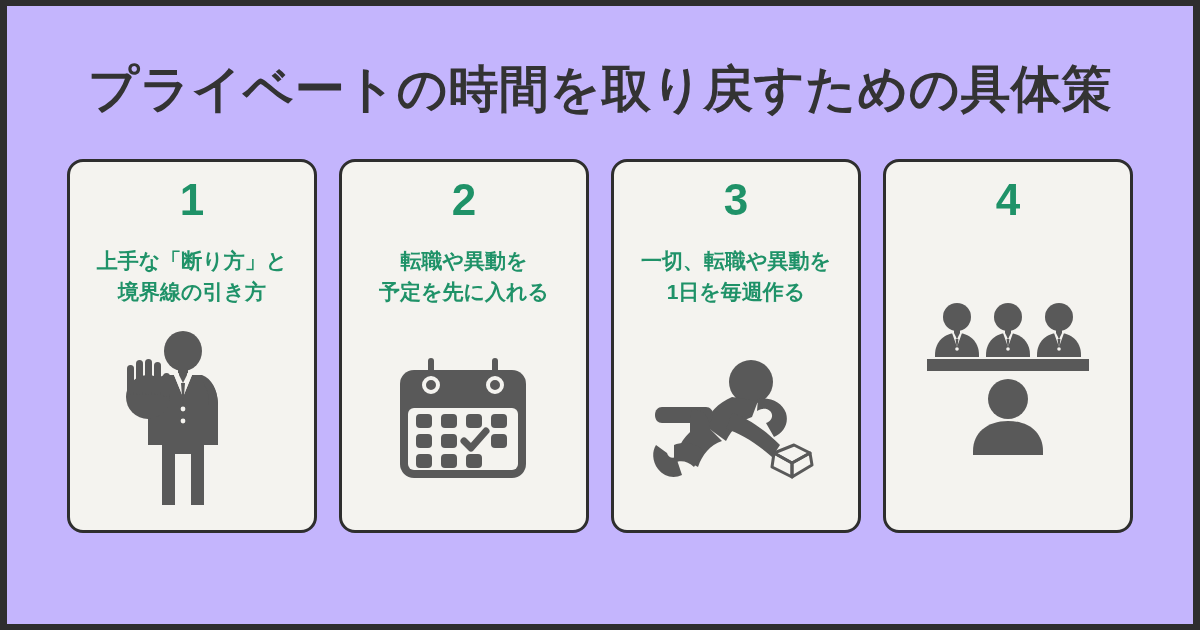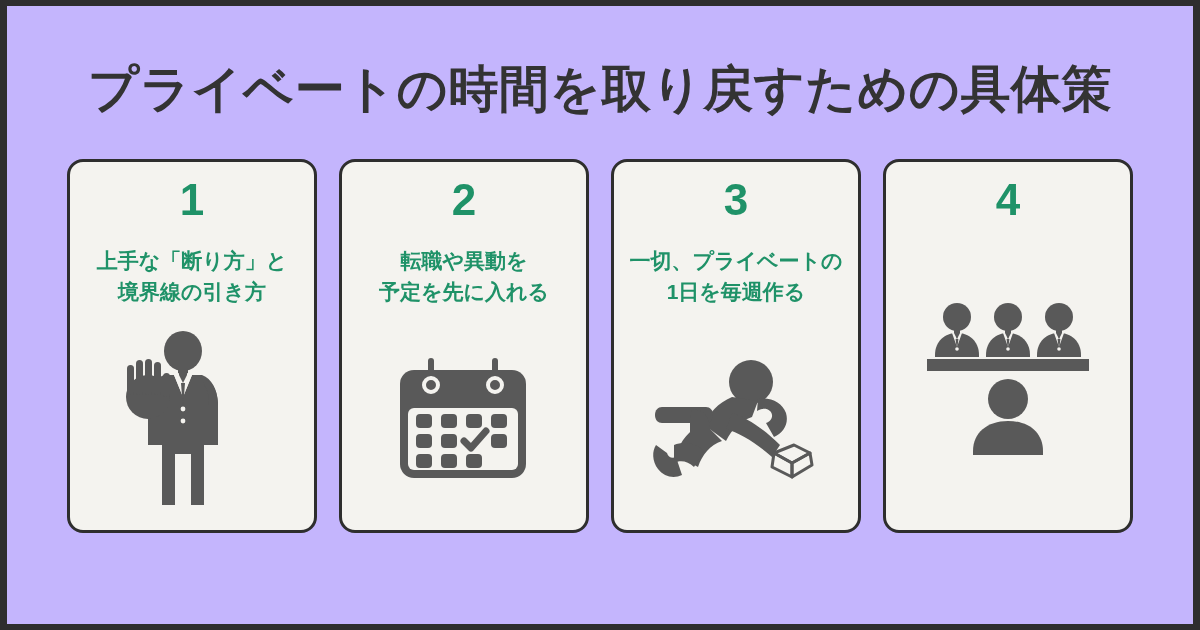--- a/index.html
+++ b/index.html
@@ -155,21 +155,21 @@
 
           <rect x="22" y="100" width="16" height="14" rx="4"></rect>
           <rect x="47" y="100" width="16" height="14" rx="4"></rect>
           <rect x="72" y="100" width="16" height="14" rx="4"></rect>
         </svg>
       </div>
     </div>
 
     <div class="card">
       <div class="card-number">3</div>
-      <div class="card-heading">一切、プライベートの
+      <div class="card-heading">一切、転職や異動を
 1日を毎週作る</div>
       <div class="card-icon">
         <svg width="180" height="140" viewBox="0 0 180 140" fill="#595959">
 
           <circle cx="105" cy="33" r="22"></circle>
 
           <path d="M86 48 C72 54 63 64 58 76 L80 92 C86 80 94 72 106 68 L112 52 Z"></path>
 
           <path d="M112 50 C126 48 136 54 140 64 C143 74 138 84 128 88 L120 74 C126 72 128 66 124 62 C120 58 114 60 111 62 Z"></path>
 

